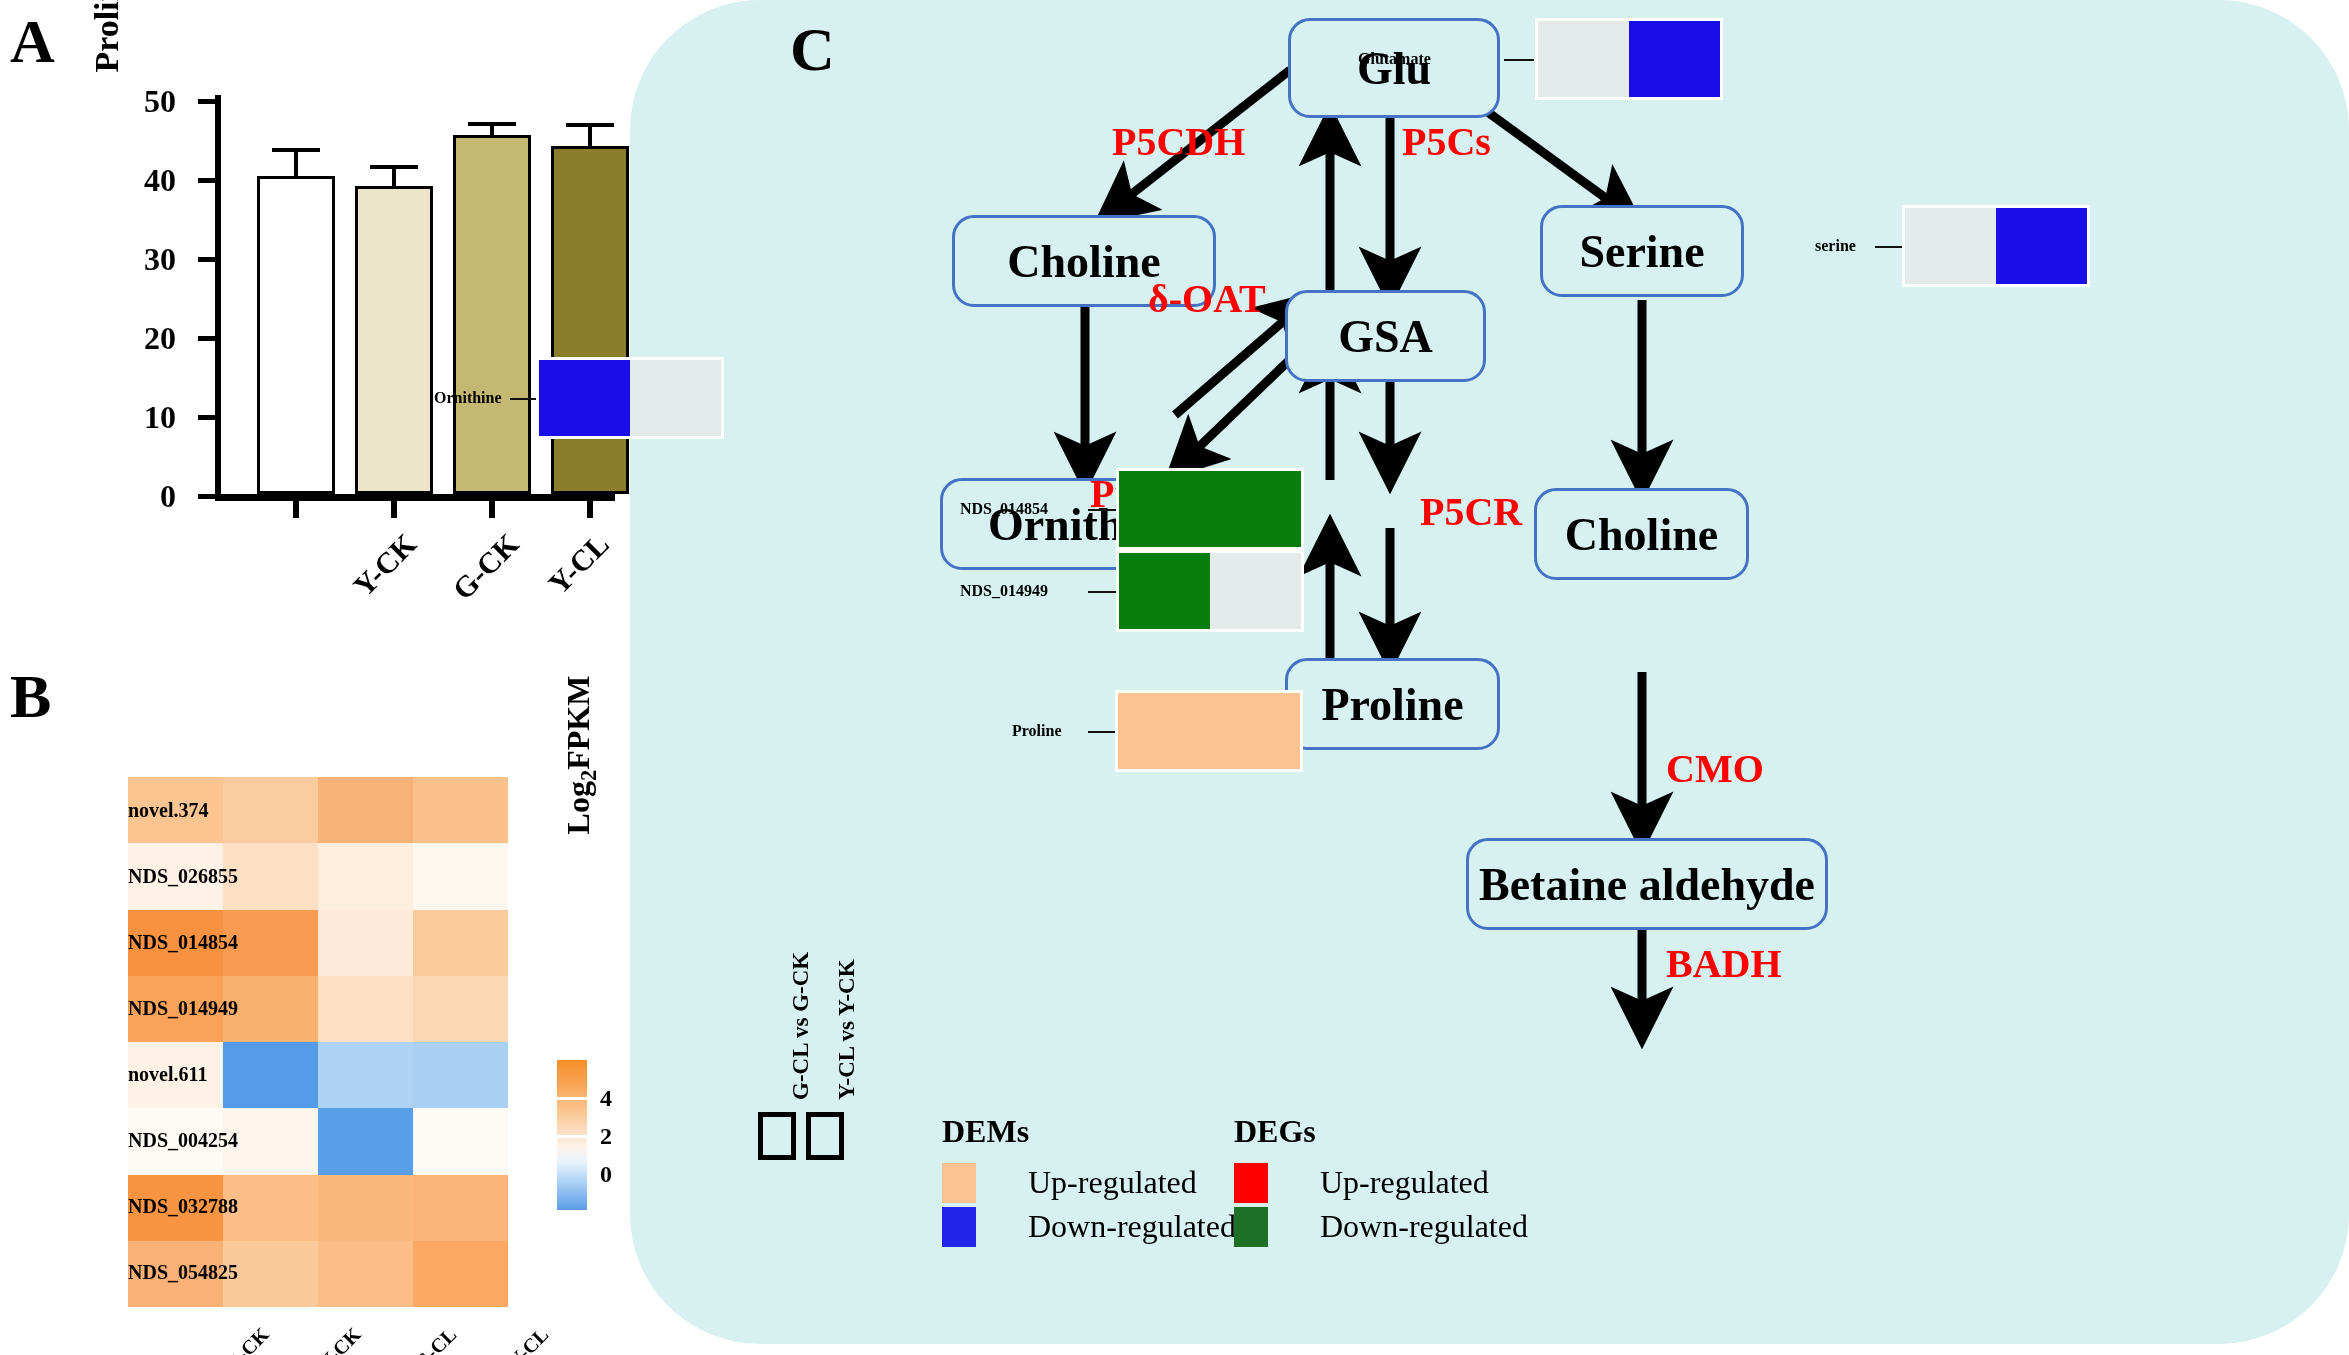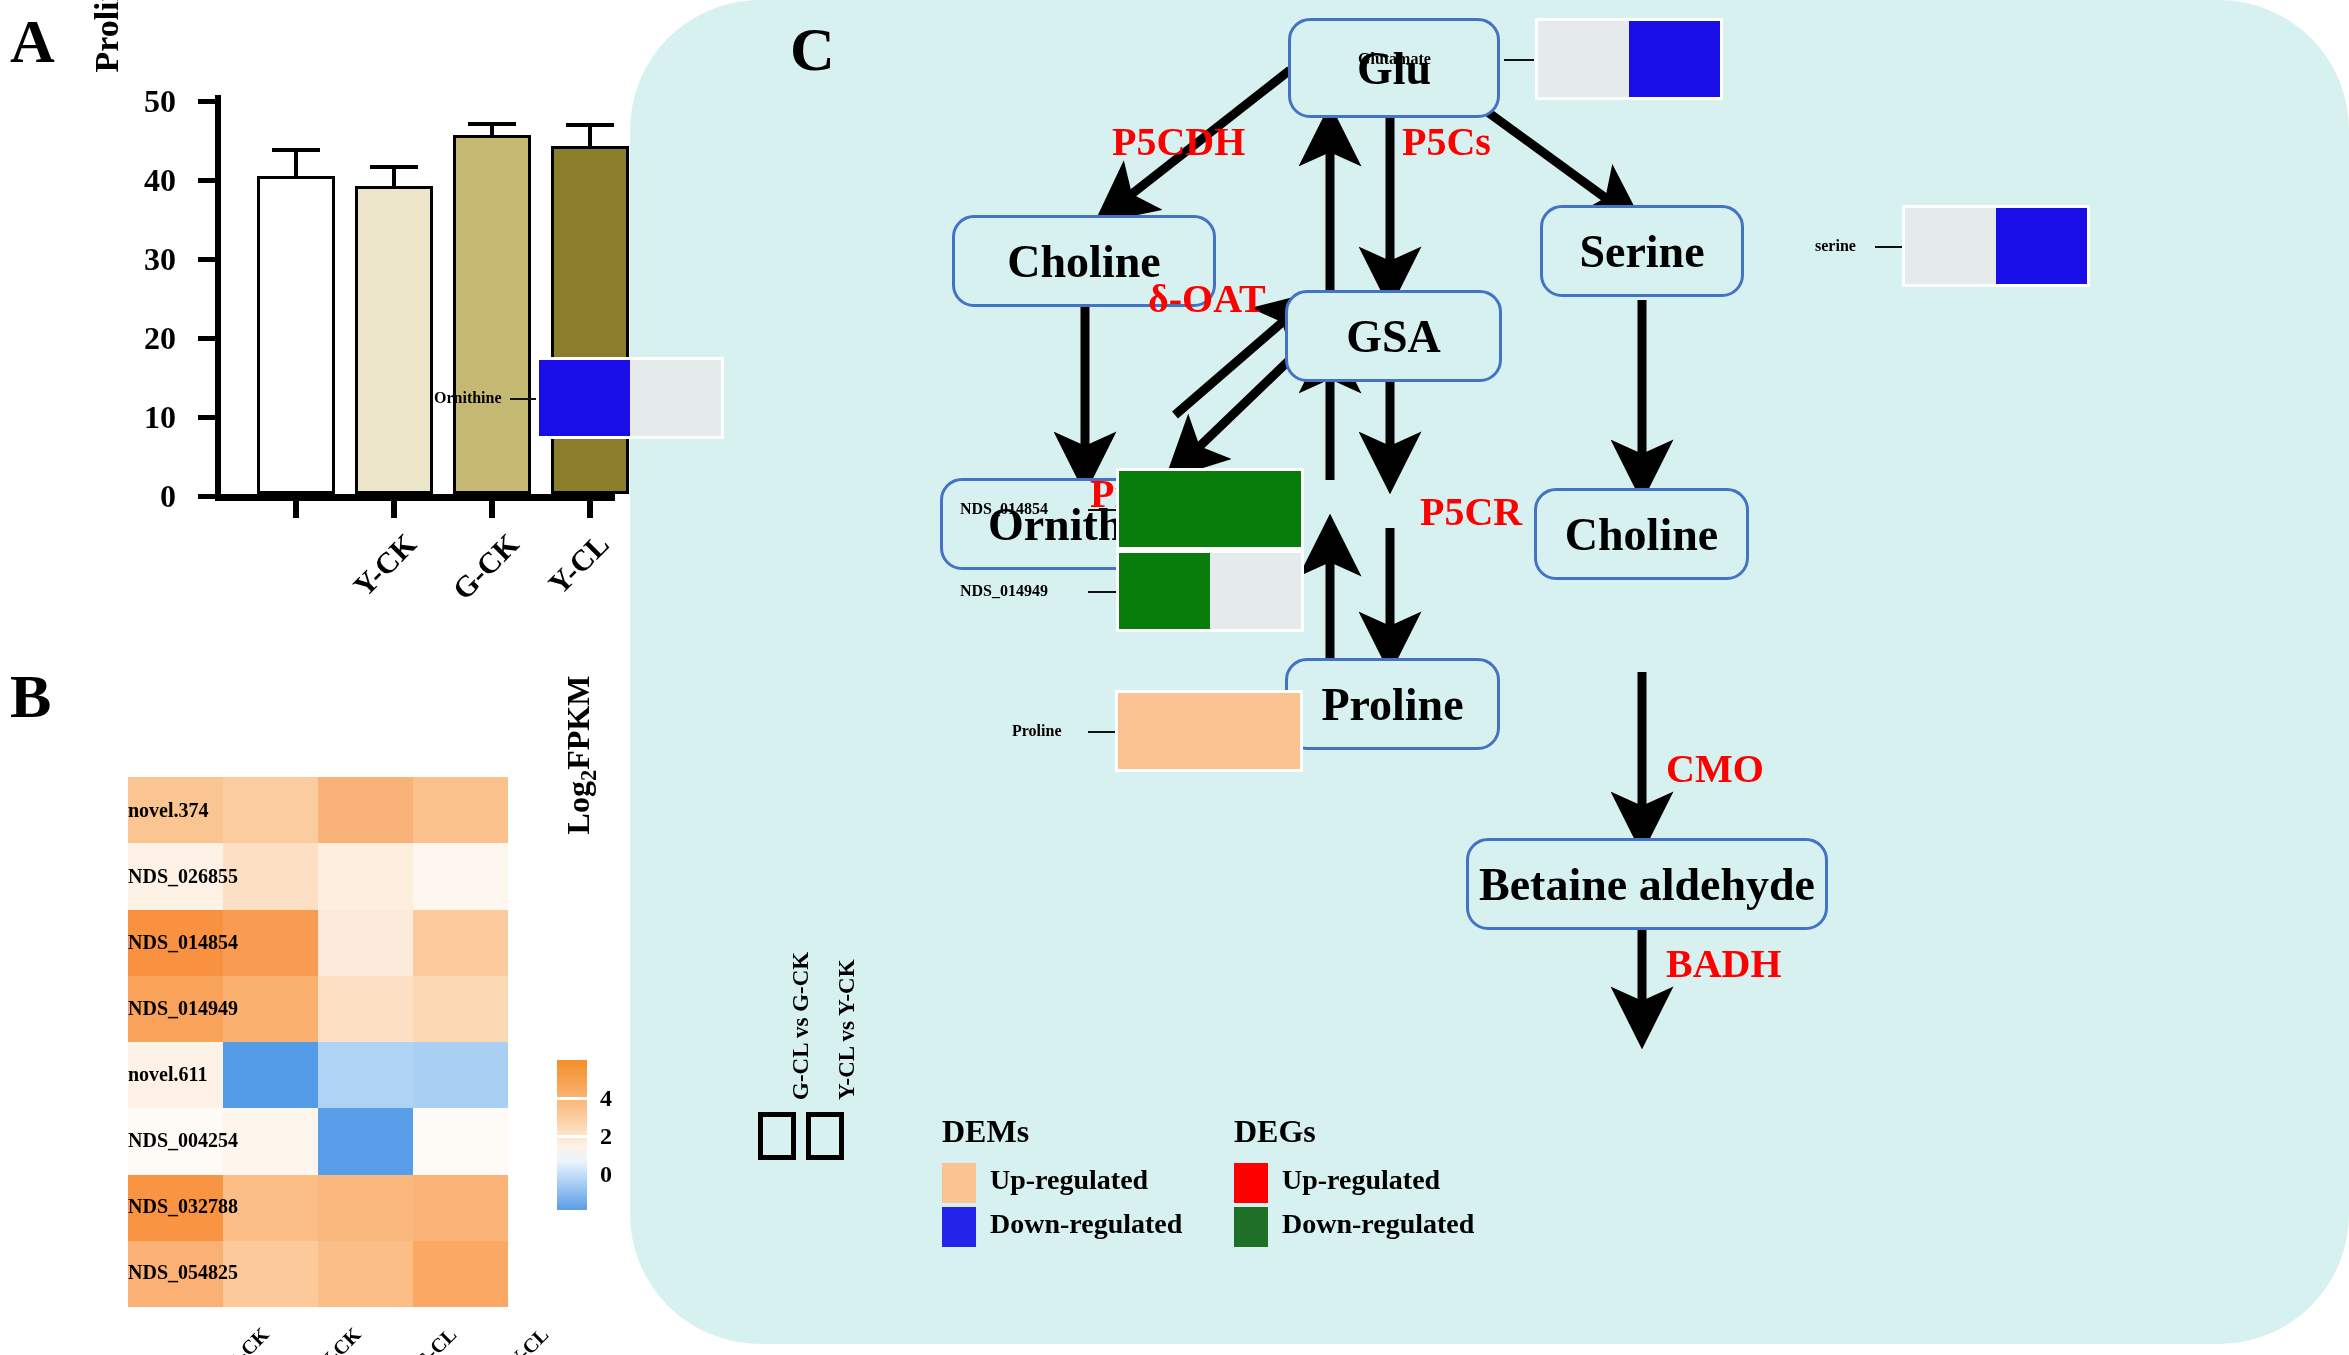--- a/index.html
+++ b/index.html
@@ -70,21 +70,21 @@
   .mini-lab{position:absolute;font-size:16px;font-weight:bold;white-space:nowrap;
     transform:translateY(-50%);}
   .mini-conn{position:absolute;height:2px;background:#111;}
   svg.arrows{position:absolute;left:0;top:0;width:1719px;height:1355px;overflow:visible;}
   
   .leg-vlab{position:absolute;font-size:23px;font-weight:bold;white-space:nowrap;
     transform:rotate(-90deg);transform-origin:left top;}
   .leg-box{position:absolute;width:38px;height:48px;border:5px solid #000;box-sizing:border-box;background:#d6f1ef;}
   .leg-title{position:absolute;font-size:32px;font-weight:bold;white-space:nowrap;}
   .leg-sw{position:absolute;width:34px;height:40px;}
-  .leg-txt{position:absolute;font-size:28px;font-weight:bold;white-space:nowrap;}
+  .leg-txt{position:absolute;font-size:32px;font-weight:normal;white-space:nowrap;margin-left:38px;}
 </style>
 </head>
 <body>
 
 <div id="panelA">
   <div class="panel-letter letter">A</div>
   <div class="a-ylabel">Proline content (μg/g)</div>
 
   <div class="a-plot">
     <div class="a-axisline-y"></div>
@@ -235,21 +235,21 @@
       <line x1="1012" y1="300" x2="1012" y2="488"></line>
 
       <line x1="1012" y1="672" x2="1012" y2="840"></line>
 
       <line x1="1012" y1="880" x2="1012" y2="1035"></line>
     </g>
   </svg>
 
   <div class="node" style="left:658px;top:18px;width:212px;height:100px">Glu</div>
   <div class="node" style="left:322px;top:215px;width:264px;height:92px">Choline</div>
-  <div class="node" style="left:655px;top:290px;width:217px;height:92px">GSA</div>
+  <div class="node" style="left:655px;top:290px;width:201px;height:92px">GSA</div>
   <div class="node" style="left:910px;top:205px;width:204px;height:92px">Serine</div>
   <div class="node" style="left:310px;top:478px;width:290px;height:92px">Ornithine</div>
   <div class="node" style="left:904px;top:488px;width:215px;height:92px">Choline</div>
   <div class="node" style="left:655px;top:658px;width:215px;height:92px">Proline</div>
   <div class="node" style="left:836px;top:838px;width:362px;height:92px">Betaine aldehyde</div>
 
   <div class="enz" style="left:482px;top:118px">P5CDH</div>
   <div class="enz" style="left:772px;top:118px">P5Cs</div>
   <div class="enz" style="left:518px;top:275px">δ-OAT</div>
   <div class="enz" style="left:460px;top:470px">ProDH</div>

